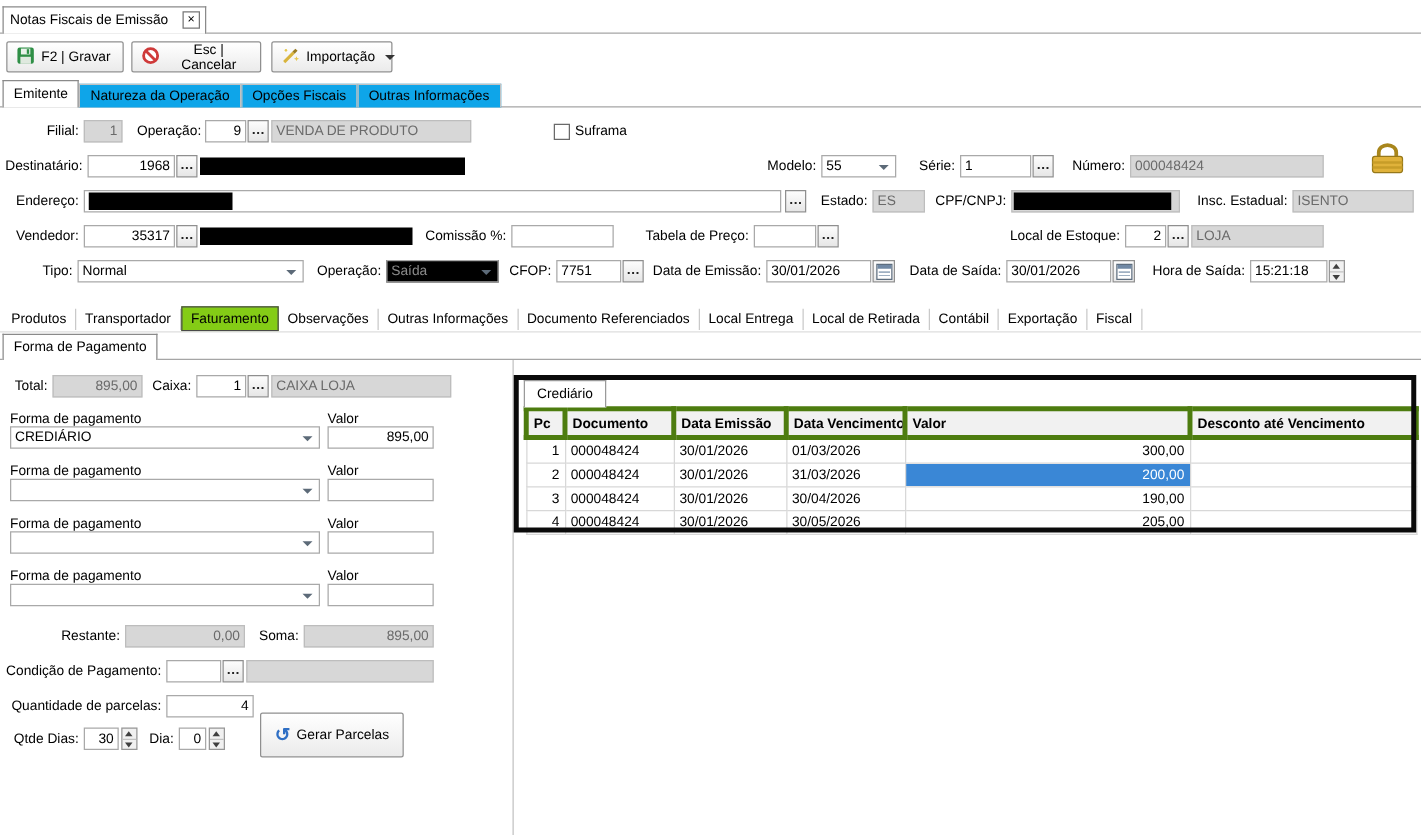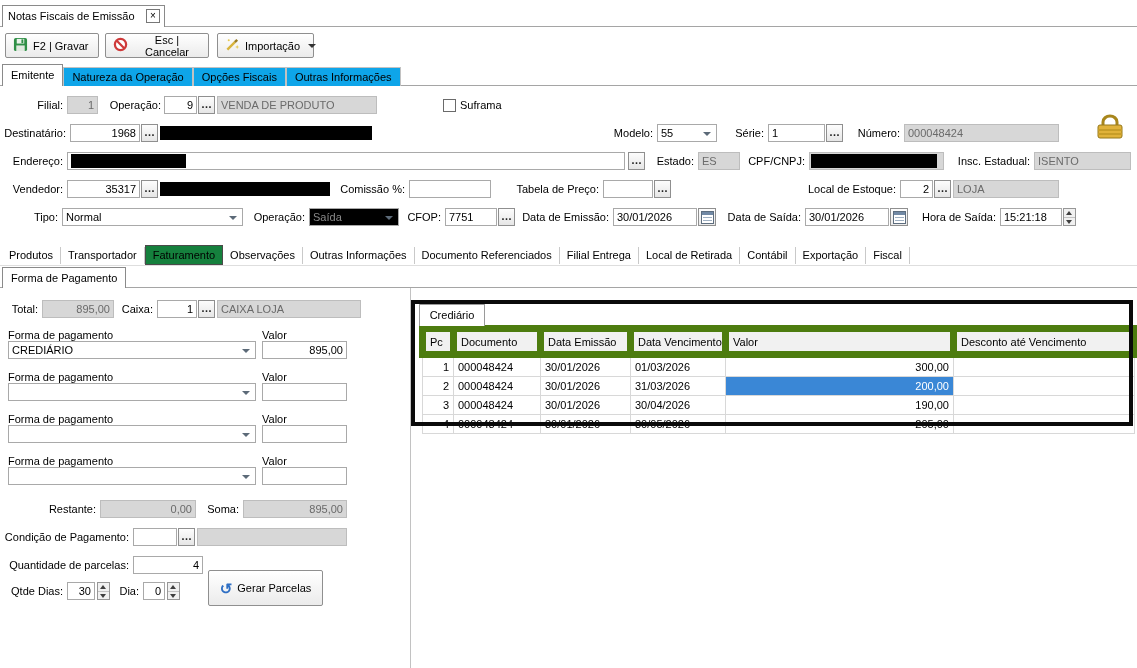--- a/index.html
+++ b/index.html
@@ -16,38 +16,38 @@
   .redact{position:absolute;height:14px;background:#000}
   .hline{position:absolute;left:0;width:1137px;height:1px;background:#a5a5a5}
   .vline{position:absolute;width:1px;background:#c2c2c2}
   .tbtn{position:absolute;height:25px;border:1px solid #8f8f8f;border-radius:2px;background:linear-gradient(#ffffff,#ebebeb);display:flex;align-items:center;gap:5px;padding:0 7px;font-family:inherit;font-size:11px;cursor:pointer}
   .darr{width:0;height:0;border-left:4px solid transparent;border-right:4px solid transparent;border-top:4px solid #333;margin-left:3px}
   .ptabs{position:absolute;left:2px;top:64px;display:flex;align-items:flex-end;height:22px}
   .ptab{height:19px;line-height:18px;padding:0 8px;border:1px solid #c2c2c2;border-bottom:none;background:#0ea5e9;cursor:pointer;white-space:nowrap;box-sizing:border-box}
   .ptab.sel{height:22px;line-height:21px;background:#fff;border-color:#8a8a8a;position:relative;z-index:2}
   .mtabs{position:absolute;left:2px;top:245px;display:flex;align-items:center;height:20px}
   .mtab{padding:0 7px;height:17px;line-height:16px;border-right:1px solid #c9c9c9;cursor:pointer;white-space:nowrap;box-sizing:border-box}
-  .mtab.sel{border:1px solid #4a4a4a;background:#15803d;height:20px;line-height:18px}
+  .mtab.sel{border:1px solid #4a4a4a;background:#84cc16;height:20px;line-height:18px}
   .stabs{position:absolute;left:2px;top:267px;display:flex;align-items:flex-end;height:21px}
   .stab{height:19px;line-height:18px;padding:0 8px;border:1px solid #c2c2c2;border-bottom:none;background:#f4f4f4;cursor:pointer;white-space:nowrap;box-sizing:border-box}
   .stab.sel{height:21px;line-height:20px;background:#fff;border-color:#8a8a8a;position:relative;z-index:2}
   .chk{position:absolute;width:13px;height:13px;border:1px solid #6a6a6a;background:#fff;cursor:pointer;box-sizing:border-box}
   .calbtn{position:absolute;width:18px;height:18px;border:1px solid #8f8f8f;background:linear-gradient(#fdfdfd,#e9e9e9);display:flex;align-items:center;justify-content:center;cursor:pointer;box-sizing:border-box}
   .cal{width:11px;height:11px;border:1px solid #5d6d7e;background:#fff;position:relative;display:block}
   .cal::before{content:"";position:absolute;left:0;right:0;top:0;height:3px;background:#7189a5}
   .cal::after{content:"";position:absolute;left:1px;right:1px;top:5px;bottom:1px;background:repeating-linear-gradient(to bottom,#9fb0c2 0 1px,transparent 1px 3px)}
   .spin{position:absolute;width:13px;height:18px;border:1px solid #979797;background:#f1f1f1;cursor:pointer;box-sizing:border-box}
   .spin .up,.spin .dn{position:relative;height:8px}
   .spin .dn{border-top:1px solid #c2c2c2}
   .spin .up::after{content:"";position:absolute;left:2px;top:2px;border-left:3px solid transparent;border-right:3px solid transparent;border-bottom:4px solid #3f3f3f}
   .spin .dn::after{content:"";position:absolute;left:2px;top:2px;border-left:3px solid transparent;border-right:3px solid transparent;border-top:4px solid #3f3f3f}
   .gbtn{position:absolute;left:208px;top:570px;width:115px;height:36px;border:1px solid #8f8f8f;border-radius:2px;background:linear-gradient(#ffffff,#ebebeb);display:flex;align-items:center;justify-content:center;gap:5px;font-family:inherit;font-size:11px;cursor:pointer}
   .refresh{color:var(--c-refresh_blue,#2f6fc4);font-size:15px;font-weight:bold;line-height:1}
   table.grid{position:absolute;left:419px;top:325px;width:712px;border-collapse:collapse;table-layout:fixed;background:#fff;font-size:11px}
-  .grid th{background:#f1f1f1;border:7px solid #4d7c0f;font-weight:normal;text-align:left;height:19px;padding:0 4px;white-space:nowrap;overflow:hidden}
+  .grid th{background:#f1f1f1;border:4px solid #4d7c0f;font-weight:bold;text-align:left;height:19px;padding:0 4px;white-space:nowrap;overflow:hidden}
   .grid td{border:1px solid #d8d8d8;height:18px;padding:0 4px;white-space:nowrap;overflow:hidden}
   .grid .num{text-align:right}
   .grid td.sel{background:var(--c-selection_blue,#3a87d6);color:#fff}
   .doctab{position:absolute;left:2px;top:5px;width:163px;height:22px;background:#fff;border:1px solid #8a8a8a;border-bottom:none;cursor:pointer;z-index:2;box-sizing:border-box}
   .anno{position:absolute;left:411px;top:300px;width:722px;height:126px;border:4px solid #0a0a0a;z-index:6;pointer-events:none;box-sizing:border-box}
   .ctab{position:absolute;left:419px;top:304px;width:66px;height:22px;background:#fff;border:1px solid #9a9a9a;border-bottom:none;text-align:center;line-height:21px;z-index:2;cursor:pointer;box-sizing:border-box}
 </style>
 </head>
 <body>
 
@@ -184,21 +184,21 @@
       <div class="dn"></div>
     </div>
 
   <div class="mtabs">
     <div class="mtab">Produtos</div>
     <div class="mtab">Transportador</div>
     <div class="mtab sel">Faturamento</div>
     <div class="mtab">Observações</div>
     <div class="mtab">Outras Informações</div>
     <div class="mtab">Documento Referenciados</div>
-    <div class="mtab">Filial Entrega</div>
+    <div class="mtab">Local Entrega</div>
     <div class="mtab">Local de Retirada</div>
     <div class="mtab">Contábil</div>
     <div class="mtab">Exportação</div>
     <div class="mtab">Fiscal</div>
   </div>
   <div class="hline" style="top:265px;background:#dedede"></div>
 
   <div class="hline" style="top:287px"></div>
   <div class="stabs">
     <div class="stab sel">Forma de Pagamento</div>

